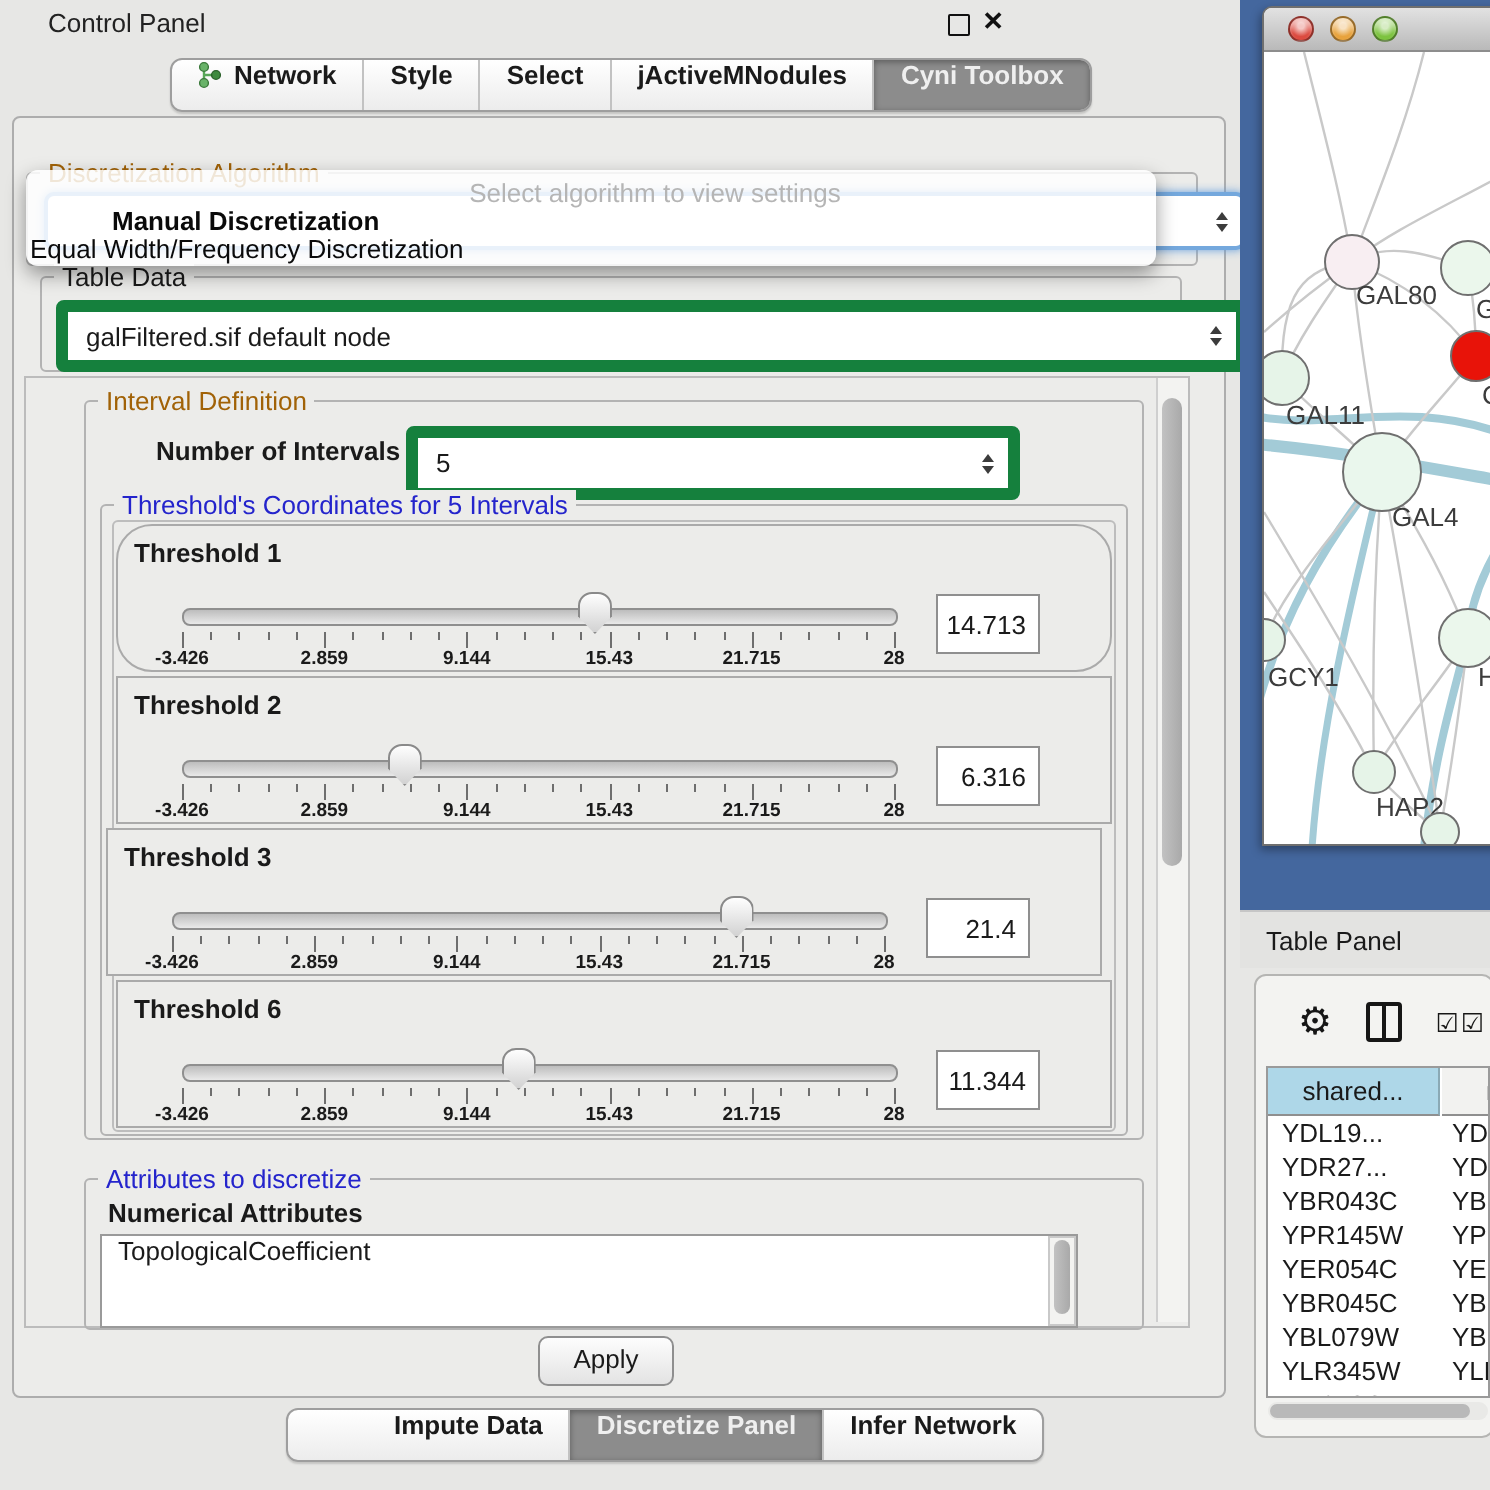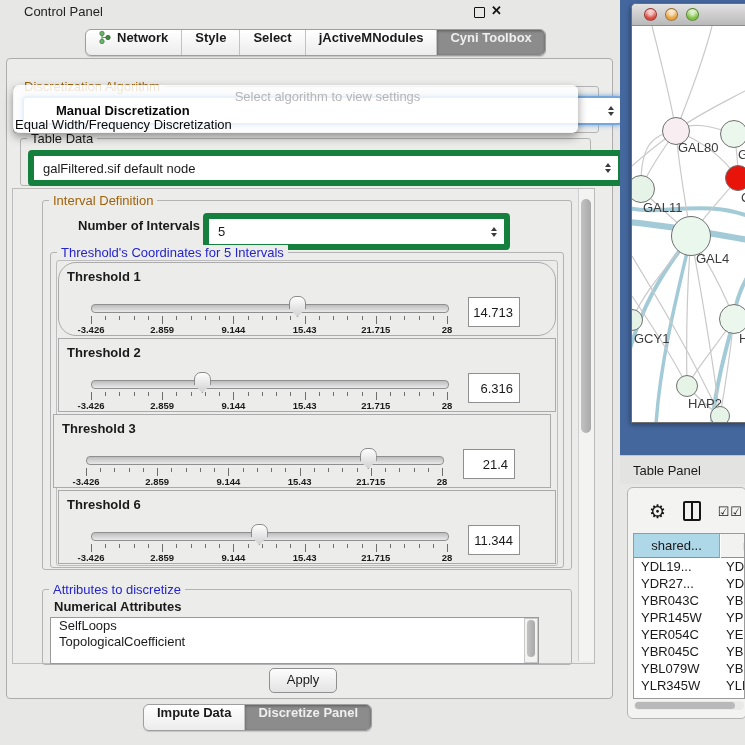--- a/index.html
+++ b/index.html
@@ -12,21 +12,21 @@
   #min-btn{right:148px;top:7px;width:9px;height:9px;border:1.5px solid #111;border-radius:1px;}
   #close-btn{right:131px;top:3px;font-size:13px;font-weight:bold;color:#111;}
   
   .seg-bar{display:flex;height:25px;border:1px solid #9e9e9e;border-radius:6px;overflow:hidden;
            background:linear-gradient(#ffffff,#ececec);box-shadow:0 1px 1px rgba(0,0,0,.15);}
   .seg{display:flex;align-items:flex-start;gap:6px;padding:0 13px;font-size:13px;font-weight:bold;
        color:#1a1a1a;border-left:1px solid #c2c2c2;white-space:nowrap;}
   .seg:first-child{border-left:none;}
   .seg.sel{background:#8c8c8c;color:#efefef;box-shadow:inset 0 1px 3px rgba(0,0,0,.35);}
   #topTabs{left:85px;top:29px;}
-  #bottomTabs{left:143px;top:704px;}
+  #bottomTabs{left:143px;top:704px;padding-left:40px;}
   
   #main-panel{left:6px;top:58px;width:605px;height:639px;background:#ececea;
               border:1px solid #adadad;border-radius:4px;}
   .group{position:absolute;border:1px solid #b3b3b3;border-radius:3px;}
   .legend{position:absolute;top:-8px;left:6px;background:#ececea;padding:0 4px;font-size:13px;white-space:nowrap;}
   .legend.green{color:#a16207;}
   .legend.blue{color:#2424cc;}
   .legend.plain{color:#1a1a1a;}
   
   .combo{position:absolute;background:#fff;border:6px solid #15803d;border-radius:4px;
@@ -338,35 +338,37 @@
       <div class="tick-lab" style="left: 360px;">28</div>
       <div class="val-box">11.344</div>
     </div>
   </div>
 
 <div class="group" style="left:42px;top:589px;width:528px;height:74px;">
   <span class="legend blue">Attributes to discretize</span>
 </div>
 <span class="abs" style="left:54px;top:599px;font-weight:bold;">Numerical Attributes</span>
 <div class="abs" id="attr-list">
-    <div class="attr-item">SelfLoops</div>
     <div class="attr-item">TopologicalCoefficient</div>
   </div>
 <div class="vscroll abs" style="left:524px;top:618px;width:12px;height:43px;border:1px solid #c9c9c9;">
   <div class="vthumb" style="top:1px;width:8px;height:37px;"></div>
 </div>
 
 <div class="abs" id="apply-btn">Apply</div>
 
 <div class="abs seg-bar" id="bottomTabs">
     <div class="seg">
       <span>Impute Data</span>
     </div>
     <div class="seg sel">
       <span>Discretize Panel</span>
+    </div>
+    <div class="seg">
+      <span>Infer Network</span>
     </div>
   </div>
 
 <div class="abs" id="desktop-blue"></div>
 
 <div class="abs" id="net-window">
   <div class="abs" id="net-titlebar">
     <span class="tl" id="tl0" style="background: radial-gradient(circle at 50% 35%, rgba(255, 255, 255, 0.69) 0px, rgba(255, 255, 255, 0.69) 18%, rgb(220, 75, 64) 60%) rgb(220, 75, 64);"></span>
     <span class="tl" id="tl1" style="background: radial-gradient(circle at 50% 35%, rgba(255, 255, 255, 0.69) 0px, rgba(255, 255, 255, 0.69) 18%, rgb(232, 163, 61) 60%) rgb(232, 163, 61);"></span>
     <span class="tl" id="tl2" style="background: radial-gradient(circle at 50% 35%, rgba(255, 255, 255, 0.69) 0px, rgba(255, 255, 255, 0.69) 18%, rgb(125, 195, 64) 60%) rgb(125, 195, 64);"></span>

